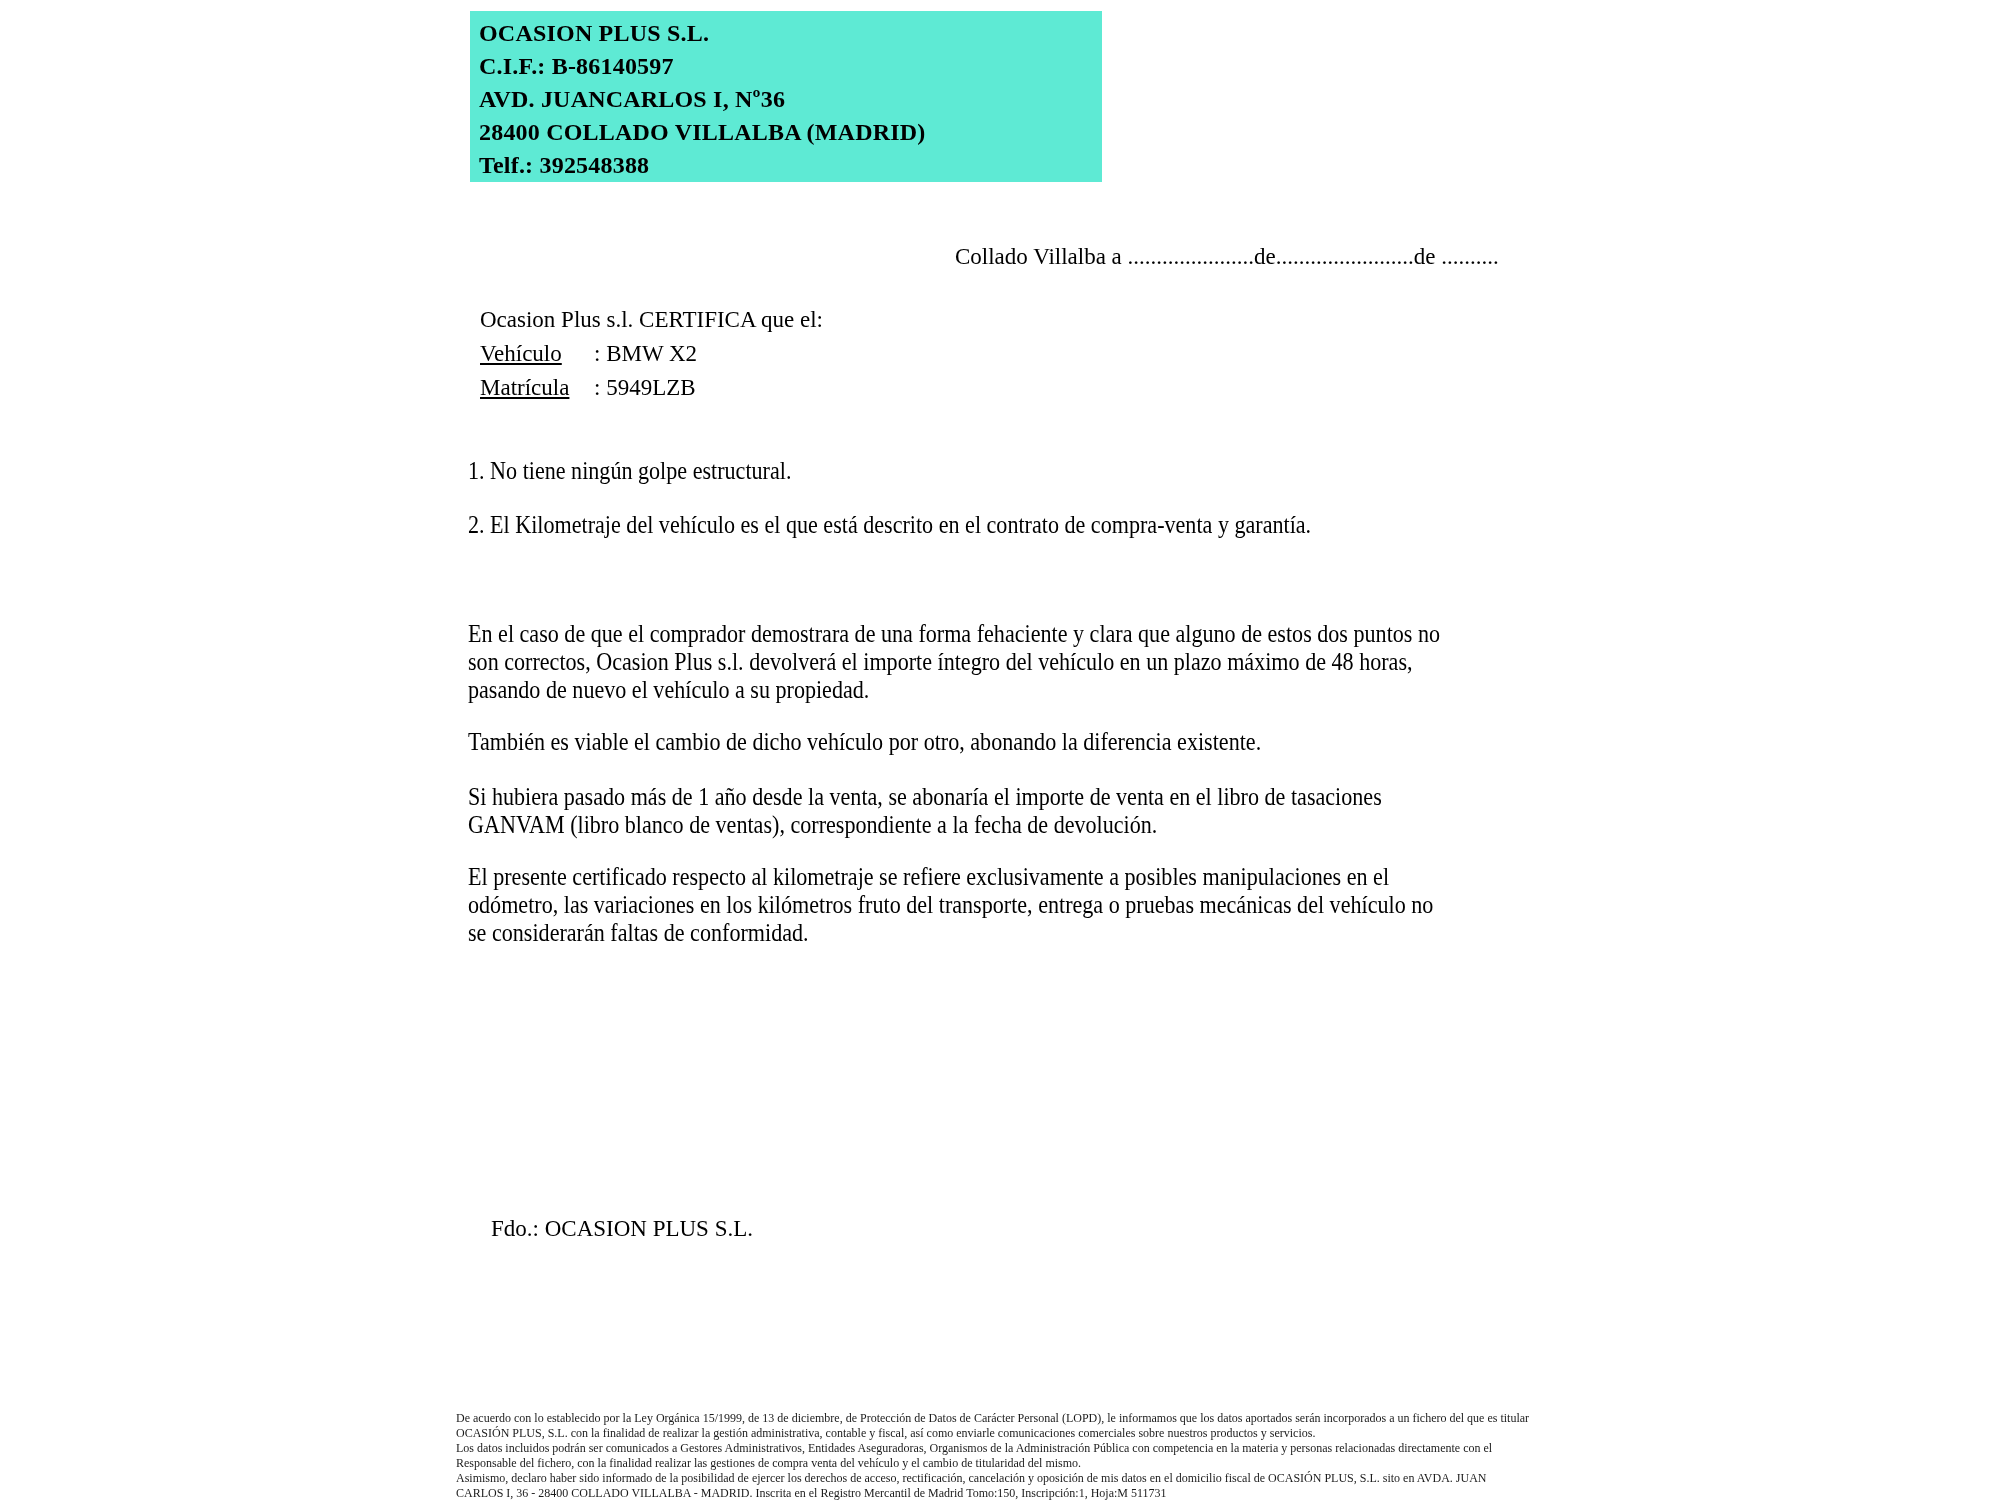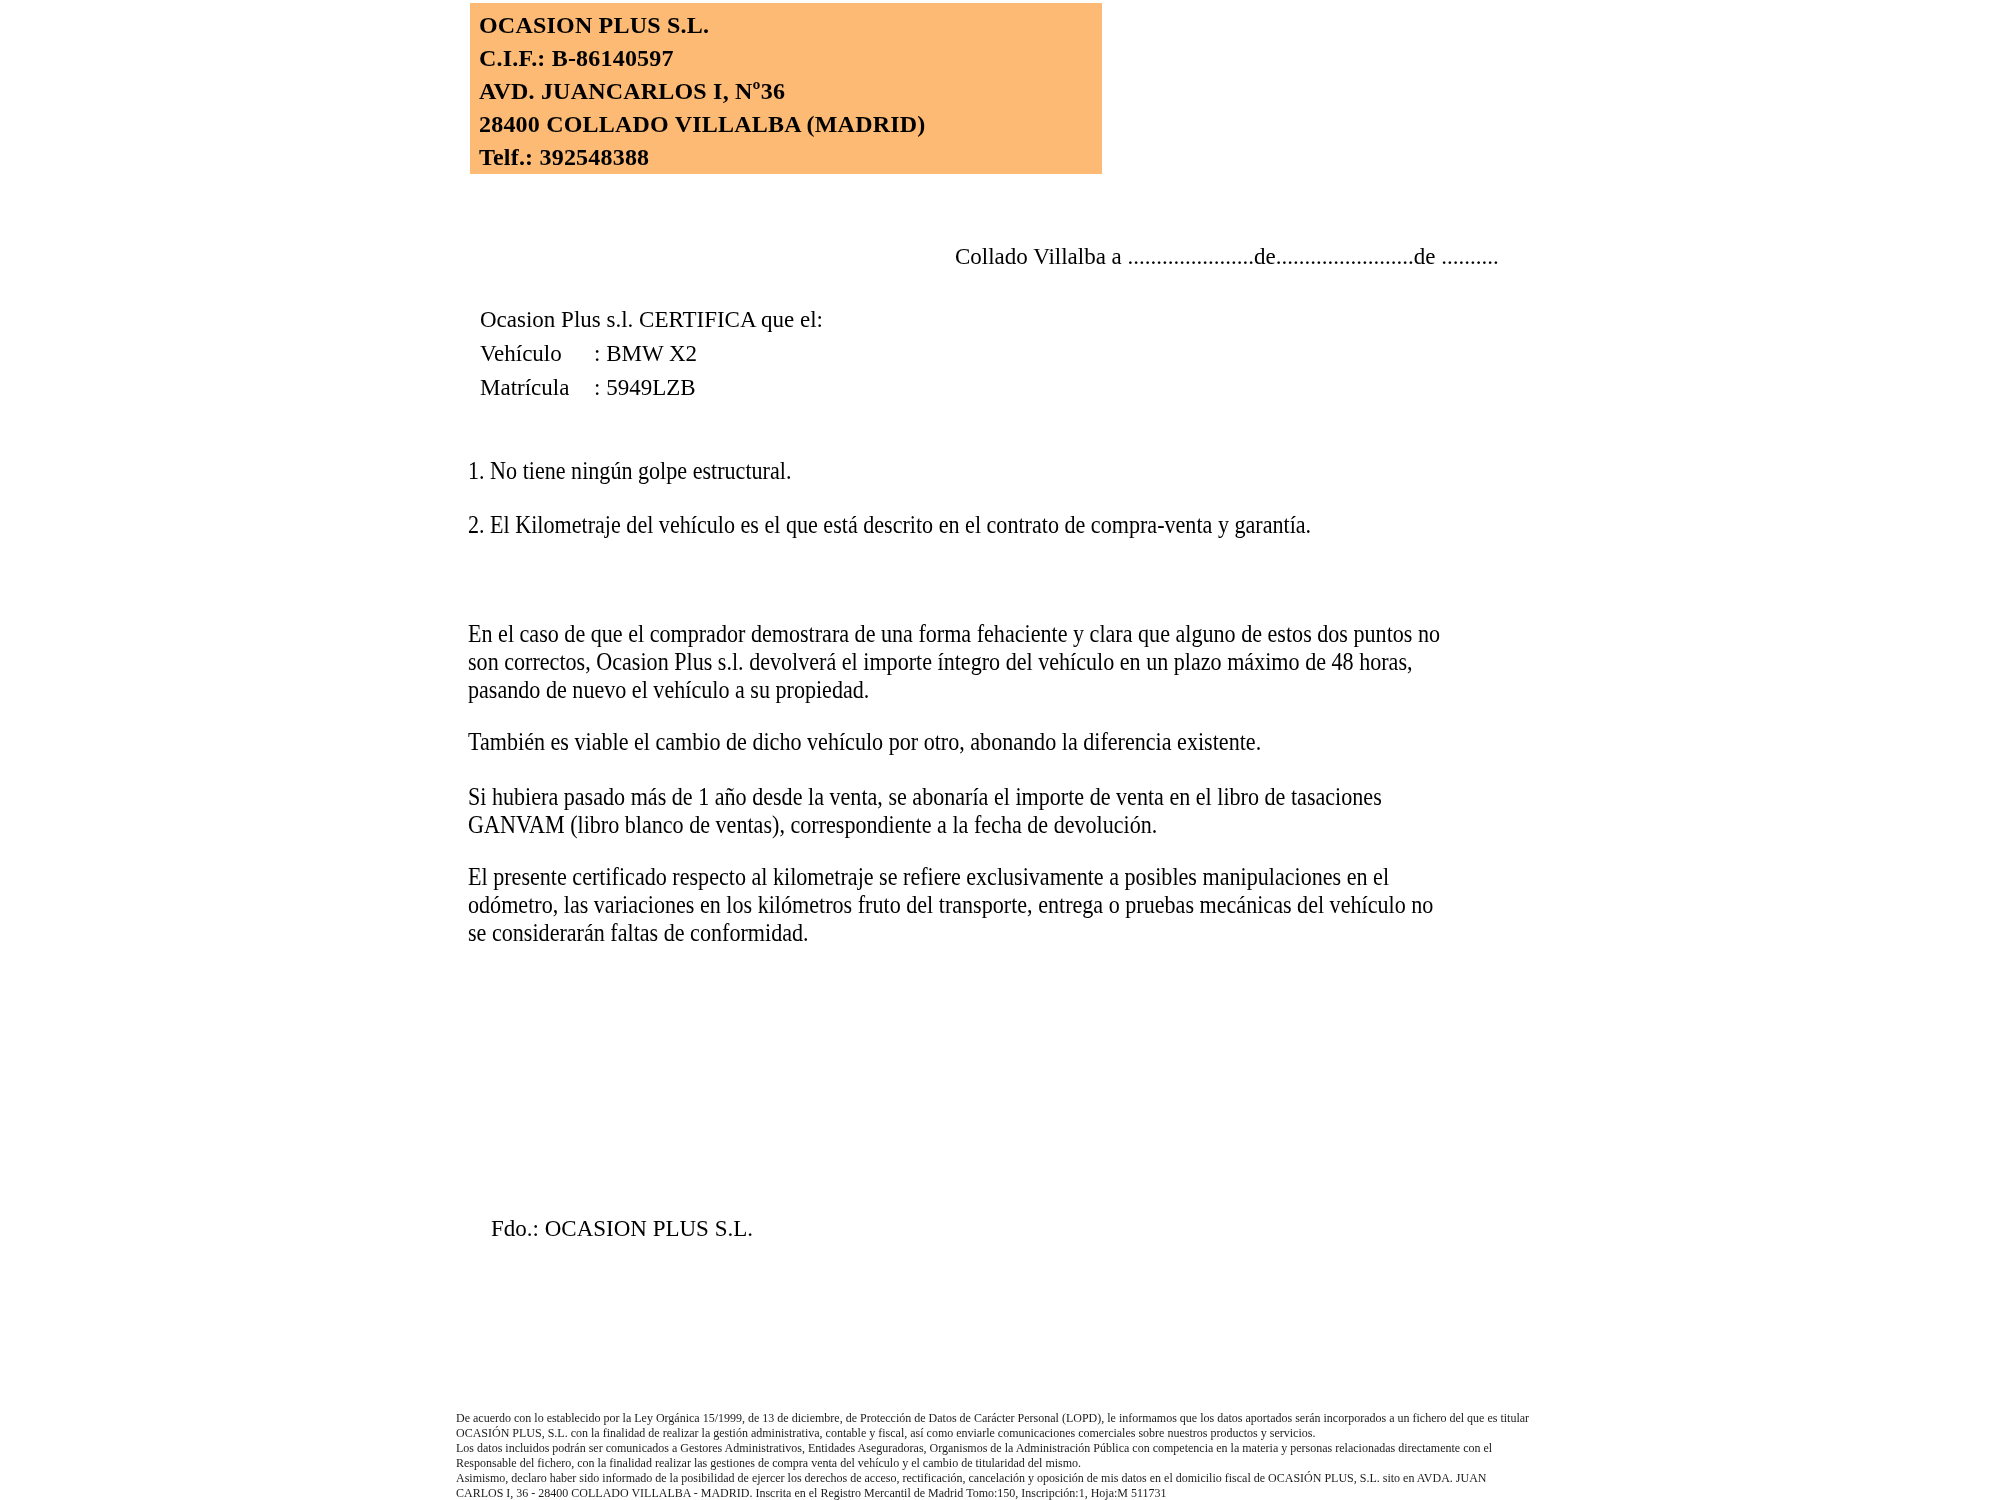--- a/index.html
+++ b/index.html
@@ -43,21 +43,21 @@
     left: 480px;
     top: 303px;
     font-size: 23px;
     line-height: 34px;
   }
   .certify .row { white-space: pre; }
   .fld {
     display: inline-block;
     width: 114px;
   }
-  .fld .u { }
+  .fld .u { text-decoration: underline; }
 
   .condensed {
     font-size: 26px;
     line-height: 28px;
     transform: scaleX(0.85);
     transform-origin: 0 0;
     white-space: pre-line;
     width: 1320px;
   }
   .point { left: 468px; }
@@ -84,21 +84,21 @@
     line-height: 15px;
     color: #1b1b1b;
     white-space: pre-line;
   }
 </style>
 </head>
 <body>
 
 <div class="page">
 
-  <div class="abs header-box" style="background: #fdba74;">
+  <div class="abs header-box" style="background: #5eead4; margin-top: 8px;">
     <div>OCASION PLUS S.L.</div>
     <div>C.I.F.: B-86140597</div>
     <div>AVD. JUANCARLOS I, Nº36</div>
     <div>28400 COLLADO VILLALBA (MADRID)</div>
     <div>Telf.: 392548388</div>
   </div>
 
   <div class="abs date-line">Collado Villalba a ......................de........................de ..........</div>
 
   <div class="abs certify">

